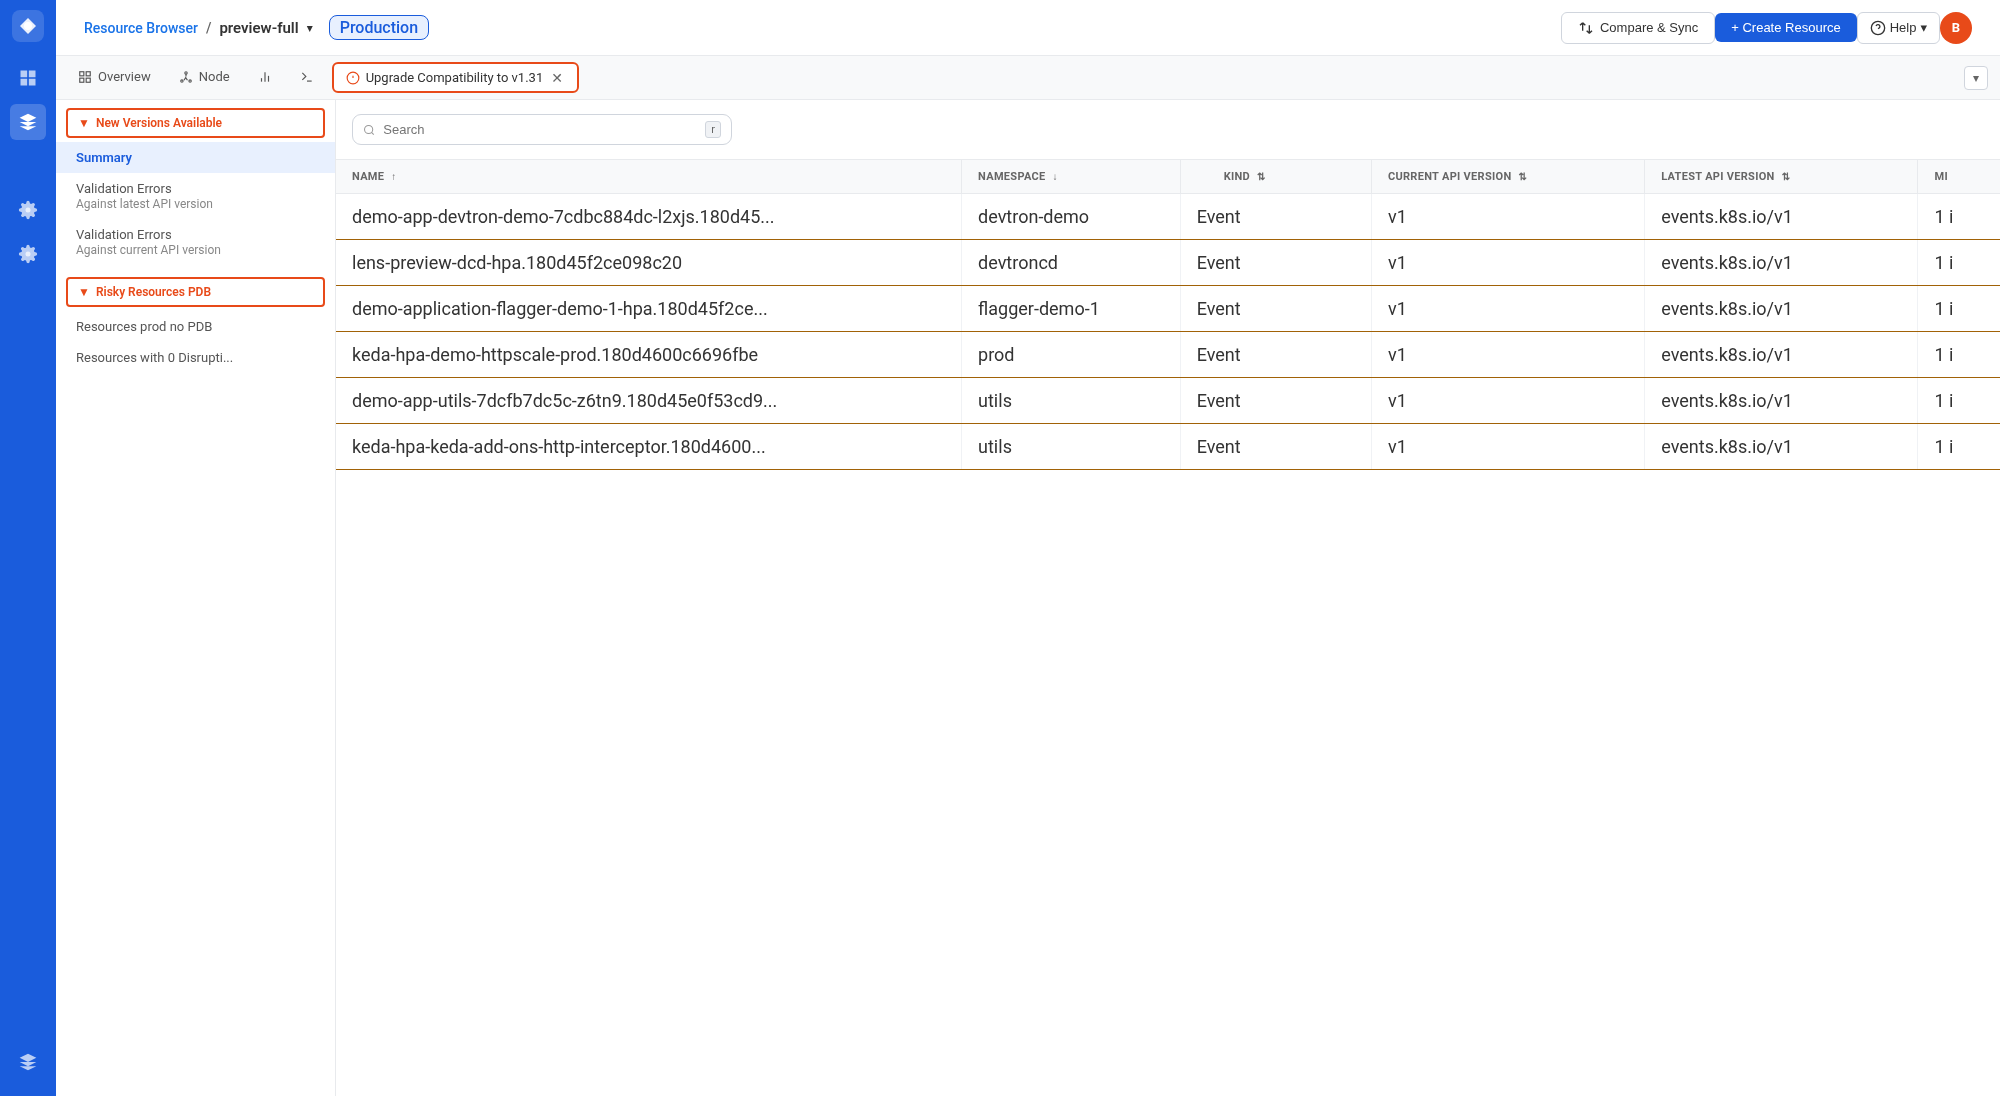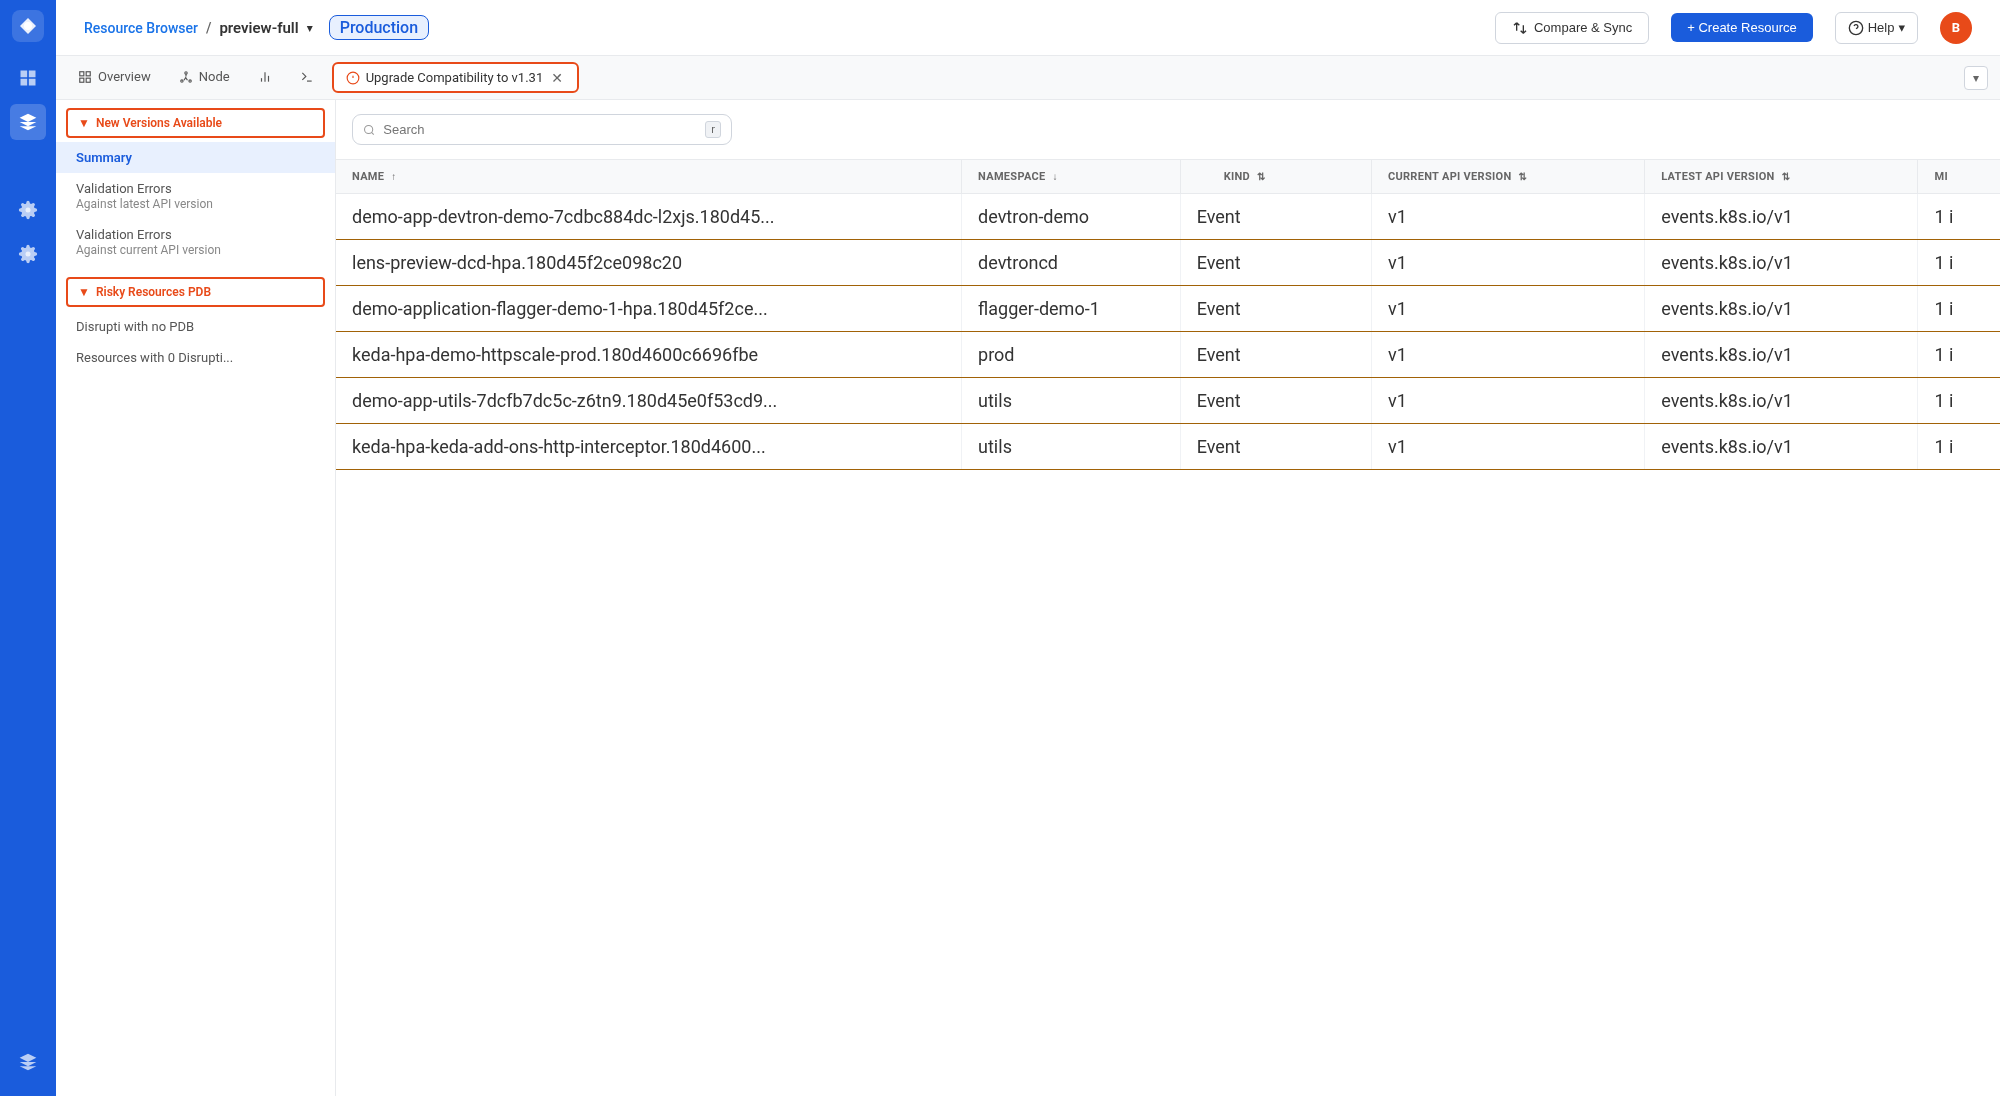--- a/index.html
+++ b/index.html
@@ -96,21 +96,21 @@
       border-radius: 8px;
       padding: 2px 10px;
       font-size: 16px;
       font-weight: 500;
       margin-left: 12px;
     }
     .header-actions {
       margin-left: auto;
       display: flex;
       align-items: center;
-      gap: 22px;
+      gap: 0;
     }
     .btn-compare {
       display: flex;
       align-items: center;
       gap: 6px;
       padding: 7px 16px;
       border: 1px solid #d0d5dd;
       border-radius: 6px;
       background: white;
       cursor: pointer;
@@ -502,21 +502,21 @@
         <span class="sub-label">Against current API version</span>
       </div>
 
       <div style="margin:12px 10px 4px; border:2px solid #e84a19; border-radius:4px;">
         <div class="section-header" style="padding:6px 10px; color:#e84a19;">
           <span style="color:#e84a19;">▼</span>
           <span>Risky Resources PDB</span>
         </div>
       </div>
       <div class="sidebar-menu-item">
-        <span>Disrupti with no PDB</span>
+        <span>Resources prod no PDB</span>
       </div>
       <div class="sidebar-menu-item">
         <span>Resources with 0 Disrupti...</span>
       </div>
     </div>
 
     <div class="right-content">
 
       <div class="search-bar-row">
         <div class="search-input-wrap">

